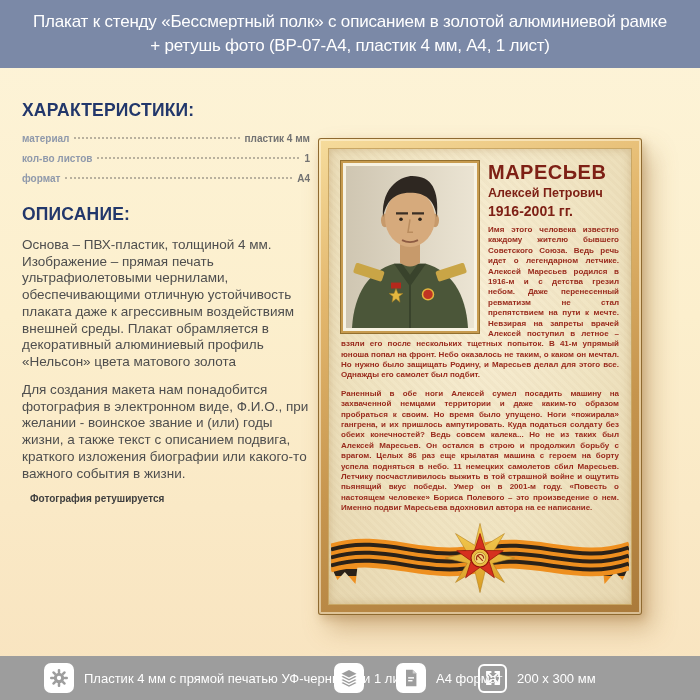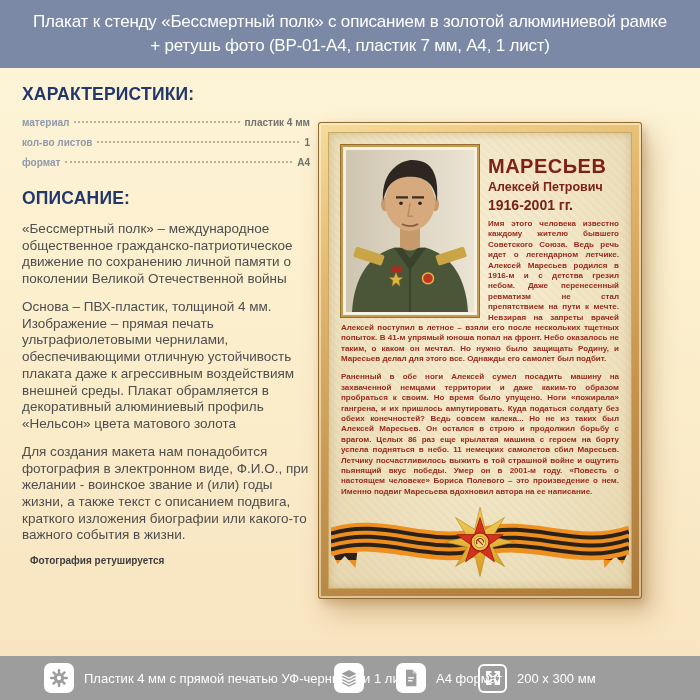--- a/index.html
+++ b/index.html
@@ -9,21 +9,21 @@
     background:linear-gradient(180deg,#fdf4d9 0%,#fcefcd 45%,#f8e3bf 100%);
   }
   
   .header{
     position:absolute;top:0;left:0;width:700px;height:68px;
     background:#7b89a7;color:#fff;
     display:flex;flex-direction:column;justify-content:center;align-items:center;
     text-align:center;font-size:17px;line-height:24px;letter-spacing:-0.2px;
   }
   
-  .main{position:absolute;top:68px;left:0;width:640px;height:588px;}
+  .main{position:absolute;top:84px;left:0;width:640px;height:588px;}
   .left-col{position:absolute;left:22px;top:16px;width:288px;}
   .sec-heading{
     margin:0 0 12px 0;font-size:17.5px;font-weight:bold;color:#22376b;letter-spacing:.2px;
   }
   .sec-heading.desc{margin-top:20px;}
   .crow{display:flex;align-items:baseline;font-size:10px;margin-bottom:9px;}
   .clabel{color:#8f99ab;font-weight:600;white-space:nowrap;}
   .cdots{flex:1;border-bottom:2px dotted #b9b19e;margin:0 5px;transform:translateY(-3px);}
   .cval{color:#737373;font-weight:600;white-space:nowrap;}
   .dpar{margin:0 0 11px 0;font-size:13.5px;line-height:1.24;color:#4e4e4e;}
@@ -43,21 +43,21 @@
       radial-gradient(ellipse at 50% 32%,#f8eed4 0%,#f0e4c2 55%,#e7d7b0 100%);
     border:1px solid #c9a765;
     box-shadow:inset 0 0 10px rgba(160,120,60,.35);
     overflow:hidden;
   }
   .portrait{
     float:left;width:128px;height:162px;padding:3px;margin:2px 9px 5px 0;
     background:#f7f2e2;border:2px solid #c79b4f;outline:1px solid #93702f;
   }
   .portrait svg{display:block;width:100%;height:100%;}
-  .pname{font-size:20px;font-weight:bold;color:#7e2015;letter-spacing:.5px;line-height:1.05;margin-top:13px;}
+  .pname{font-size:20px;font-weight:bold;color:#7e2015;letter-spacing:.5px;line-height:1.05;margin-top:3px;}
   .ppat{font-size:12.5px;font-weight:bold;color:#7e2015;margin-top:3px;}
   .pyears{font-size:14px;font-weight:bold;color:#7e2015;margin-top:3px;}
   .pbody{
     margin:6px 0 0 0;font-size:8px;line-height:1.3;font-weight:600;
     color:#992a1c;text-align:justify;
   }
   .pbody.second{margin-top:8px;}
   .ribbon{position:absolute;left:2px;right:2px;bottom:12px;height:60px;}
   .ribbon svg{width:100%;height:100%;display:block;}
   .order{position:absolute;left:50%;bottom:10px;width:72px;height:72px;transform:translateX(-50%);}
@@ -68,21 +68,21 @@
          color:#fff;font-size:13px;white-space:nowrap;}
   .ficon{width:30px;height:30px;background:#fff;border-radius:7px;
          display:flex;align-items:center;justify-content:center;flex:0 0 auto;}
   .ficon.outline{background:transparent;border:2.5px solid #fff;width:25px;height:25px;border-radius:6px;}
 </style>
 </head>
 <body>
 
 <div class="header">
   <div>Плакат к стенду «Бессмертный полк» с описанием в золотой алюминиевой рамке</div>
-  <div>+ ретушь фото (ВР-01-А4, пластик 7 мм, А4, 1 лист)</div>
+  <div>+ ретушь фото (ВР-07-А4, пластик 4 мм, А4, 1 лист)</div>
 </div>
 
 <div class="main">
 
   <div class="left-col">
     <h2 class="sec-heading">ХАРАКТЕРИСТИКИ:</h2>
 
     <div class="crow">
       <span class="clabel">материал</span>
       <span class="cdots"></span>
@@ -93,21 +93,20 @@
       <span class="cdots"></span>
       <span class="cval">1</span>
     </div>
     <div class="crow">
       <span class="clabel">формат</span>
       <span class="cdots"></span>
       <span class="cval">А4</span>
     </div>
 
     <h2 class="sec-heading desc">ОПИСАНИЕ:</h2>
-    <p class="dpar">«Бессмертный полк» – международное общественное гражданско-патриотическое движение по сохранению личной памяти о поколении Великой Отечественной войны</p>
     <p class="dpar">Основа – ПВХ-пластик, толщиной 4 мм. Изображение – прямая печать ультрафиолетовыми чернилами, обеспечивающими отличную устойчивость плаката даже к агрессивным воздействиям внешней среды. Плакат обрамляется в декоративный алюминиевый профиль «Нельсон» цвета матового золота</p>
     <p class="dpar">Для создания макета нам понадобится фотография в электронном виде, Ф.И.О., при желании - воинское звание и (или) годы жизни, а также текст с описанием подвига, краткого изложения биографии или какого-то важного события в жизни.</p>
     <p class="dnote">Фотография ретушируется</p>
   </div>
 
   <div class="poster">
     <div class="paper">
 
       <div class="portrait">
         <svg viewBox="0 0 128 164" preserveAspectRatio="none">

